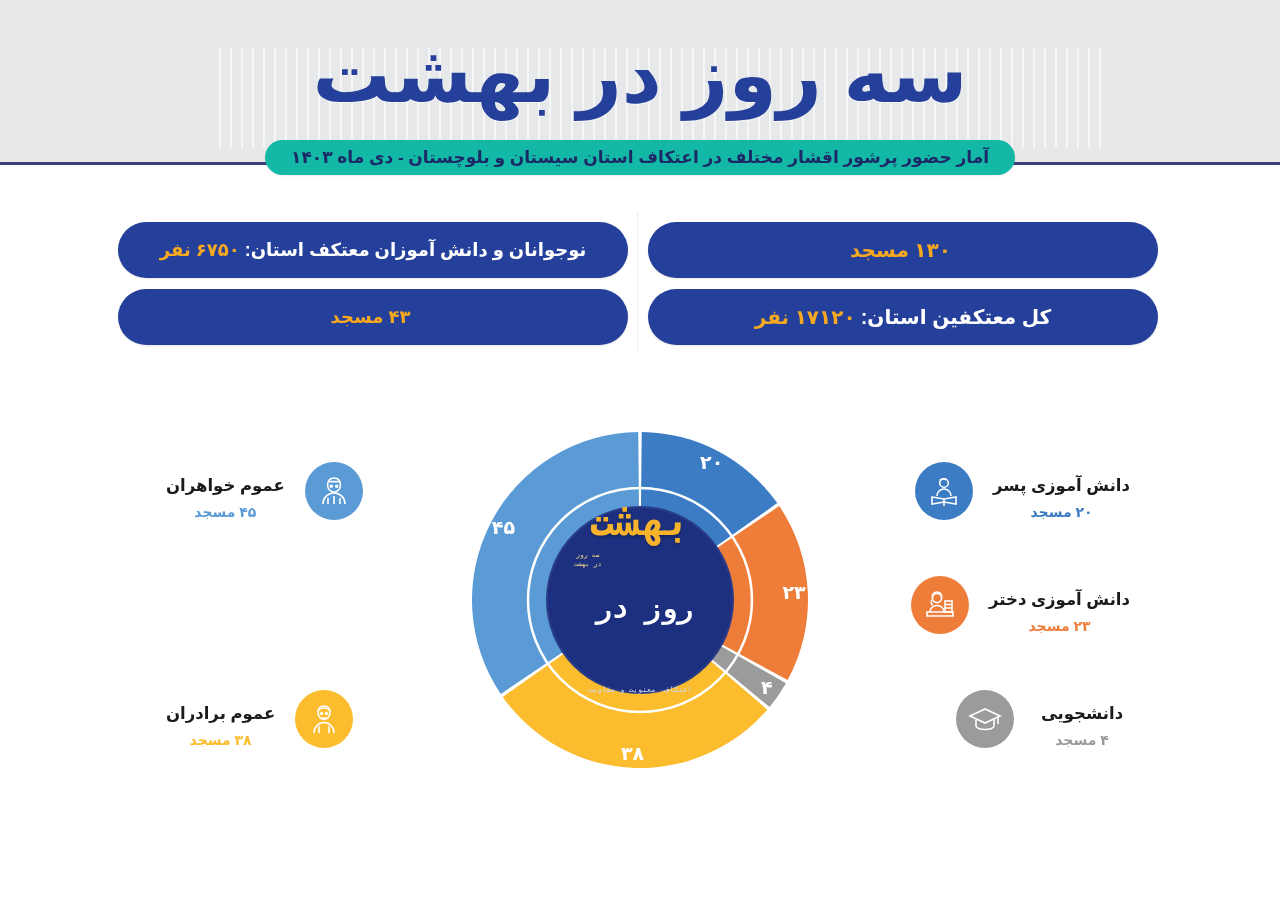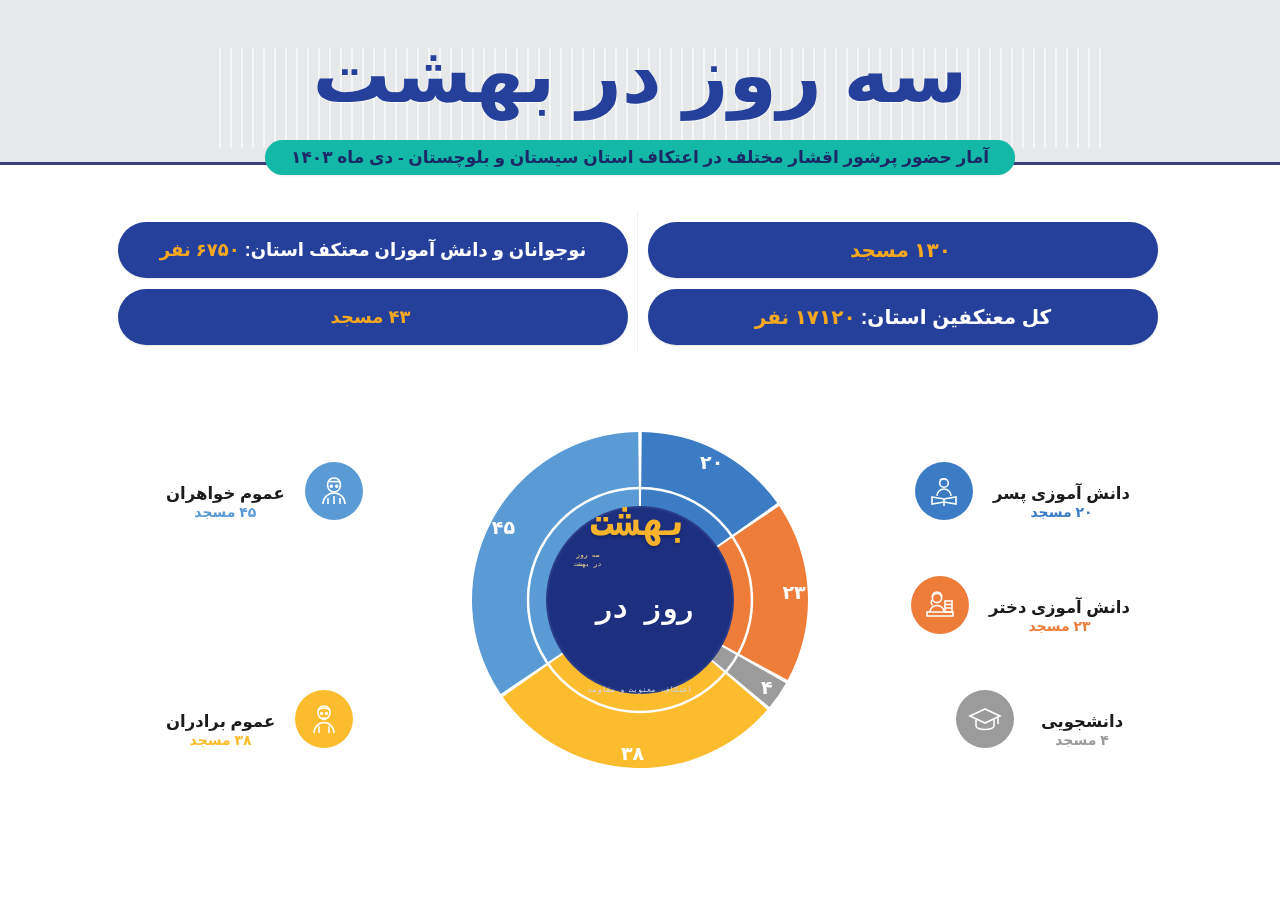--- a/index.html
+++ b/index.html
@@ -135,21 +135,21 @@
   .badge{
     width:58px;height:58px;border-radius:50%;
     display:flex;align-items:center;justify-content:center;flex:0 0 auto;
   }
   .badge svg{display:block;}
   .legend-text{text-align:center;min-width:96px;}
   .legend-name{
     color:#1b1b1b;font-size:16.5px;font-weight:bold;direction:rtl;white-space:nowrap;
   }
   .legend-value{
-    font-size:14px;font-weight:bold;direction:rtl;margin-top:1px;
+    font-size:14px;font-weight:bold;direction:rtl;margin-top:9px;
   }
 </style>
 </head>
 <body>
 
 <div class="header">
   <div class="stripes"></div>
   <div class="title">سه روز در بهشت</div>
 </div>
 <div class="header-rule"></div>

